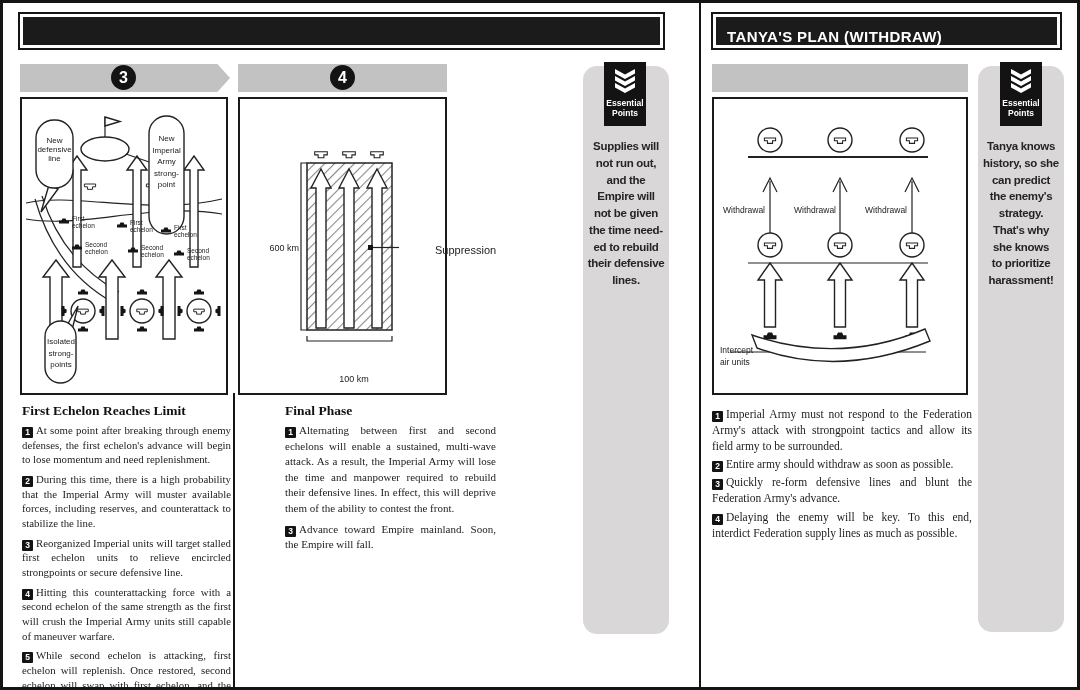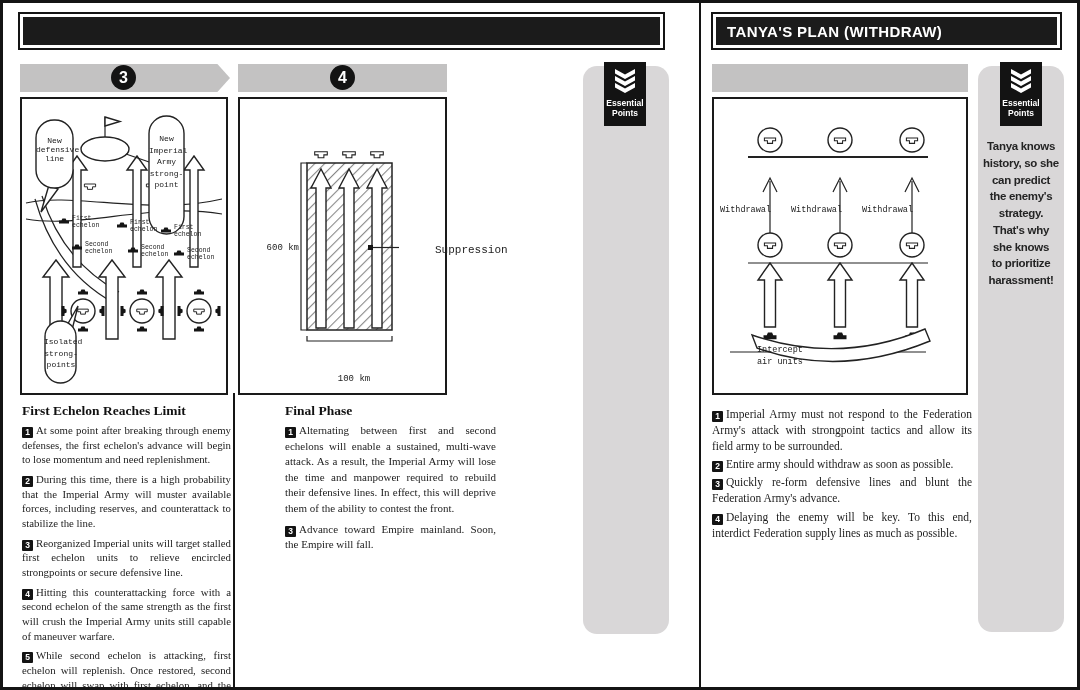--- a/index.html
+++ b/index.html
@@ -2,37 +2,37 @@
 <html><head>
 <meta charset="utf-8">
 <style>
   html,body{margin:0;padding:0;background:#e8e8e8;}
   #page{position:relative;width:1080px;height:690px;background:#fff;border:3px solid #141414;box-sizing:border-box;overflow:hidden;
         font-family:"Liberation Serif",serif;color:#1c1c1c;}
   .abs{position:absolute;}
 
   
   .hdr-frame{position:absolute;border:2px solid #141414;background:#fff;padding:3px;box-sizing:border-box;}
-  .hdr-bar{width:100%;height:100%;background:#1b1b1b;display:flex;align-items:center;}
+  .hdr-bar{width:100%;height:100%;background:#1b1b1b;display:flex;align-items:flex-end;}
   .hdr-bar span{color:#fff;font:bold 15px "Liberation Sans",sans-serif;letter-spacing:.4px;padding-left:11px;}
 
   
   .band{position:absolute;top:61px;height:28px;background:#c3c2c2;}
   .numcirc{position:absolute;top:62px;width:25px;height:25px;border-radius:50%;background:#131313;color:#fff;
            font:bold 16px "Liberation Sans",sans-serif;display:flex;align-items:center;justify-content:center;}
 
   
   .dbox{position:absolute;top:94px;height:298px;background:#fff;border:2px solid #1a1a1a;box-sizing:border-box;}
   .dbox svg{display:block;width:100%;height:100%;}
   .wh{fill:#fff;stroke:#222;stroke-width:1.4;}
   .ln{fill:none;stroke:#222;stroke-width:1.2;}
   .ln2{fill:none;stroke:#222;stroke-width:2;}
 
   
-  .dlab{position:absolute;font-family:Liberation Mono, monospace;color:#222;white-space:pre-line;line-height:1.15;}
+  .dlab{position:absolute;font-family:Liberation Sans, sans-serif;color:#222;white-space:pre-line;line-height:1.15;}
   .c{text-align:center;}
 
   
   .notes{position:absolute;text-align:justify;}
   .notes h2{margin:0 0 4px 0;font:bold 13.5px "Liberation Serif",serif;color:#111;}
   .notes p{margin:0 0 5px 0;font-size:10.8px;line-height:1.36;}
   .notes-r p{font-size:11.5px;line-height:1.4;margin:0 0 2px 0;}
   .nbadge{display:inline-block;min-width:11px;height:11px;background:#131313;color:#fff;
           font:bold 8.5px/11px "Liberation Sans",sans-serif;text-align:center;border-radius:1px;
           margin-right:3px;transform:translateY(1px);}
@@ -237,21 +237,21 @@
       <use href="#tank" transform="translate(198,237) scale(1.3)"></use>
 
       <line class="ln" x1="16" y1="253" x2="212" y2="253"></line>
       <path class="wh" d="M38,236 Q126,266 211,230 L216,242 Q126,279 43,249 Z"></path>
     </svg>
   </div>
 
   <div class="dlab c" style="left:717px;top:203px;width:48px;font-size:8.5px;">Withdrawal</div>
   <div class="dlab c" style="left:788px;top:203px;width:48px;font-size:8.5px;">Withdrawal</div>
   <div class="dlab c" style="left:859px;top:203px;width:48px;font-size:8.5px;">Withdrawal</div>
-  <div class="dlab" style="left:717px;top:342px;width:52px;font-size:8.5px;line-height:1.4;margin-left:37px;">Intercept
+  <div class="dlab" style="left:717px;top:342px;width:52px;font-size:8.5px;line-height:1.4;">Intercept
 air units</div>
 
   <div class="notes" style="left:19px;top:400px;width:209px;">
     <h2>First Echelon Reaches Limit</h2>
     <p><span class="nbadge">1</span><span>At some point after breaking through enemy defenses, the first echelon's advance will begin to lose momentum and need replenishment.</span></p>
     <p><span class="nbadge">2</span><span>During this time, there is a high probability that the Imperial Army will muster available forces, including reserves, and counterattack to stabilize the line.</span></p>
     <p><span class="nbadge">3</span><span>Reorganized Imperial units will target stalled first echelon units to relieve encircled strongpoints or secure defensive line.</span></p>
     <p><span class="nbadge">4</span><span>Hitting this counterattacking force with a second echelon of the same strength as the first will crush the Imperial Army units still capable of maneuver warfare.</span></p>
     <p><span class="nbadge">5</span><span>While second echelon is attacking, first echelon will replenish. Once restored, second echelon will swap with first echelon, and the advance will continue at pace.</span></p>
   </div>
@@ -272,20 +272,29 @@
   <div class="esspanel" style="left:580px;top:63px;height:568px;"></div>
   <div class="essbadge" style="left:601px;">
     <svg width="22" height="25" viewBox="0 0 22 25">
       <path d="M1,0 L11,5.5 L21,0 L21,4.5 L11,10 L1,4.5 Z" fill="#fff"></path>
       <path d="M1,7 L11,12.5 L21,7 L21,11.5 L11,17 L1,11.5 Z" fill="#fff"></path>
       <path d="M1,14 L11,19.5 L21,14 L21,18.5 L11,24 L1,18.5 Z" fill="#fff"></path>
     </svg>
     <span class="blab">Essential
 Points</span>
   </div>
+  <div class="esstext" style="left:580px;top:135px;">Supplies will
+not run out,
+and the
+Empire will
+not be given
+the time need-
+ed to rebuild
+their defensive
+lines.</div>
 
   <div class="esspanel" style="left:975px;top:63px;height:566px;"></div>
   <div class="essbadge" style="left:997px;">
     <svg width="22" height="25" viewBox="0 0 22 25">
       <path d="M1,0 L11,5.5 L21,0 L21,4.5 L11,10 L1,4.5 Z" fill="#fff"></path>
       <path d="M1,7 L11,12.5 L21,7 L21,11.5 L11,17 L1,11.5 Z" fill="#fff"></path>
       <path d="M1,14 L11,19.5 L21,14 L21,18.5 L11,24 L1,18.5 Z" fill="#fff"></path>
     </svg>
     <span class="blab">Essential
 Points</span>

